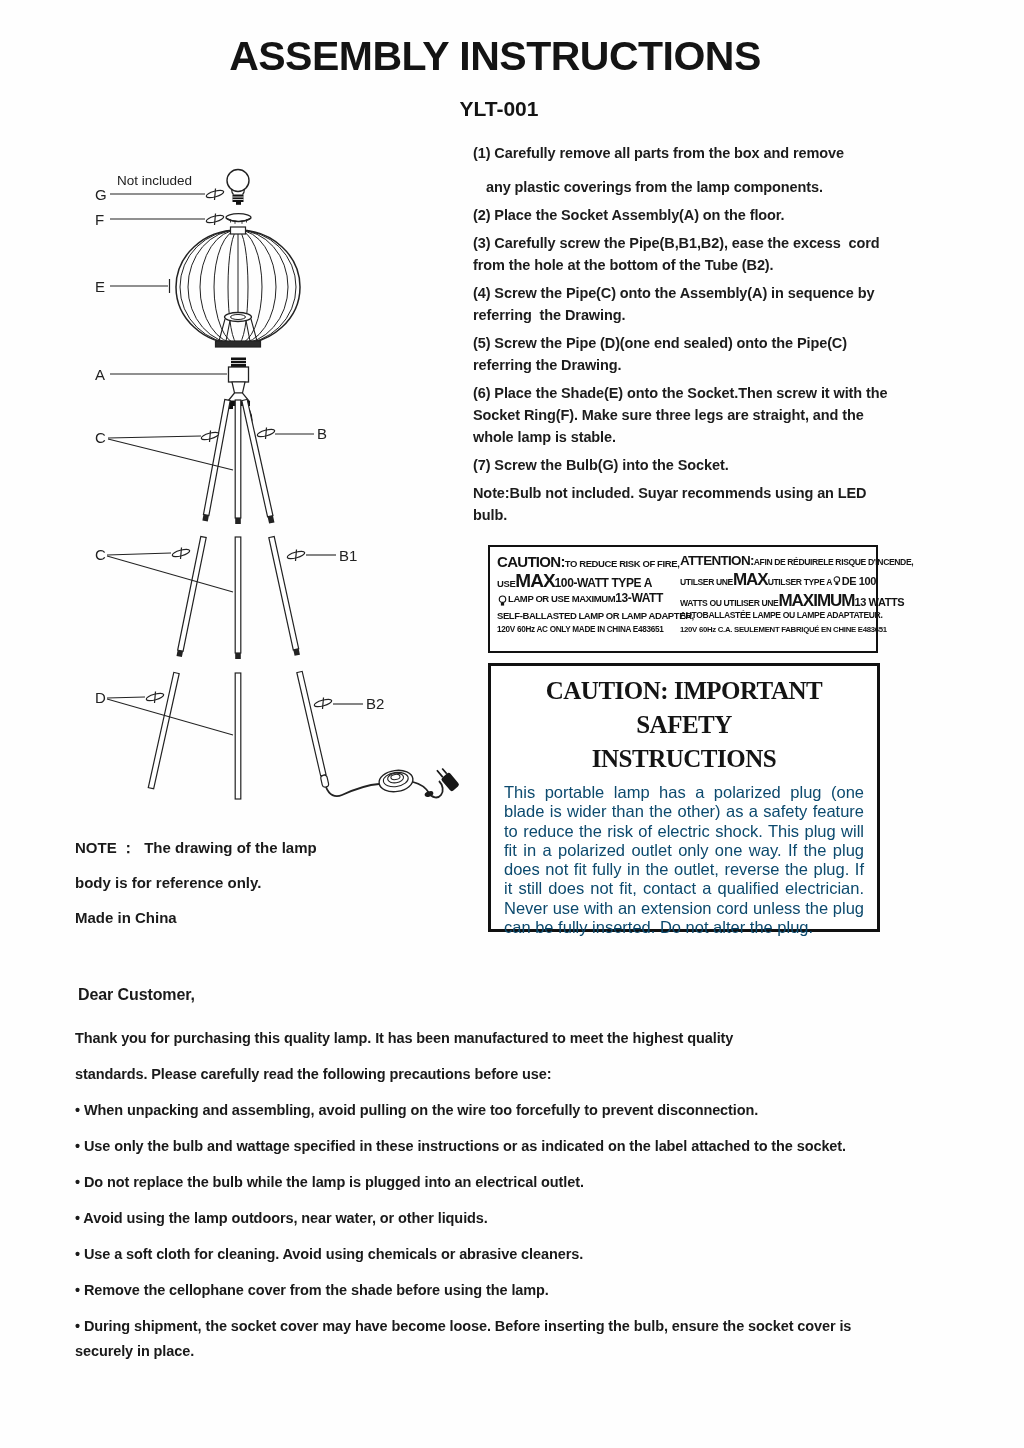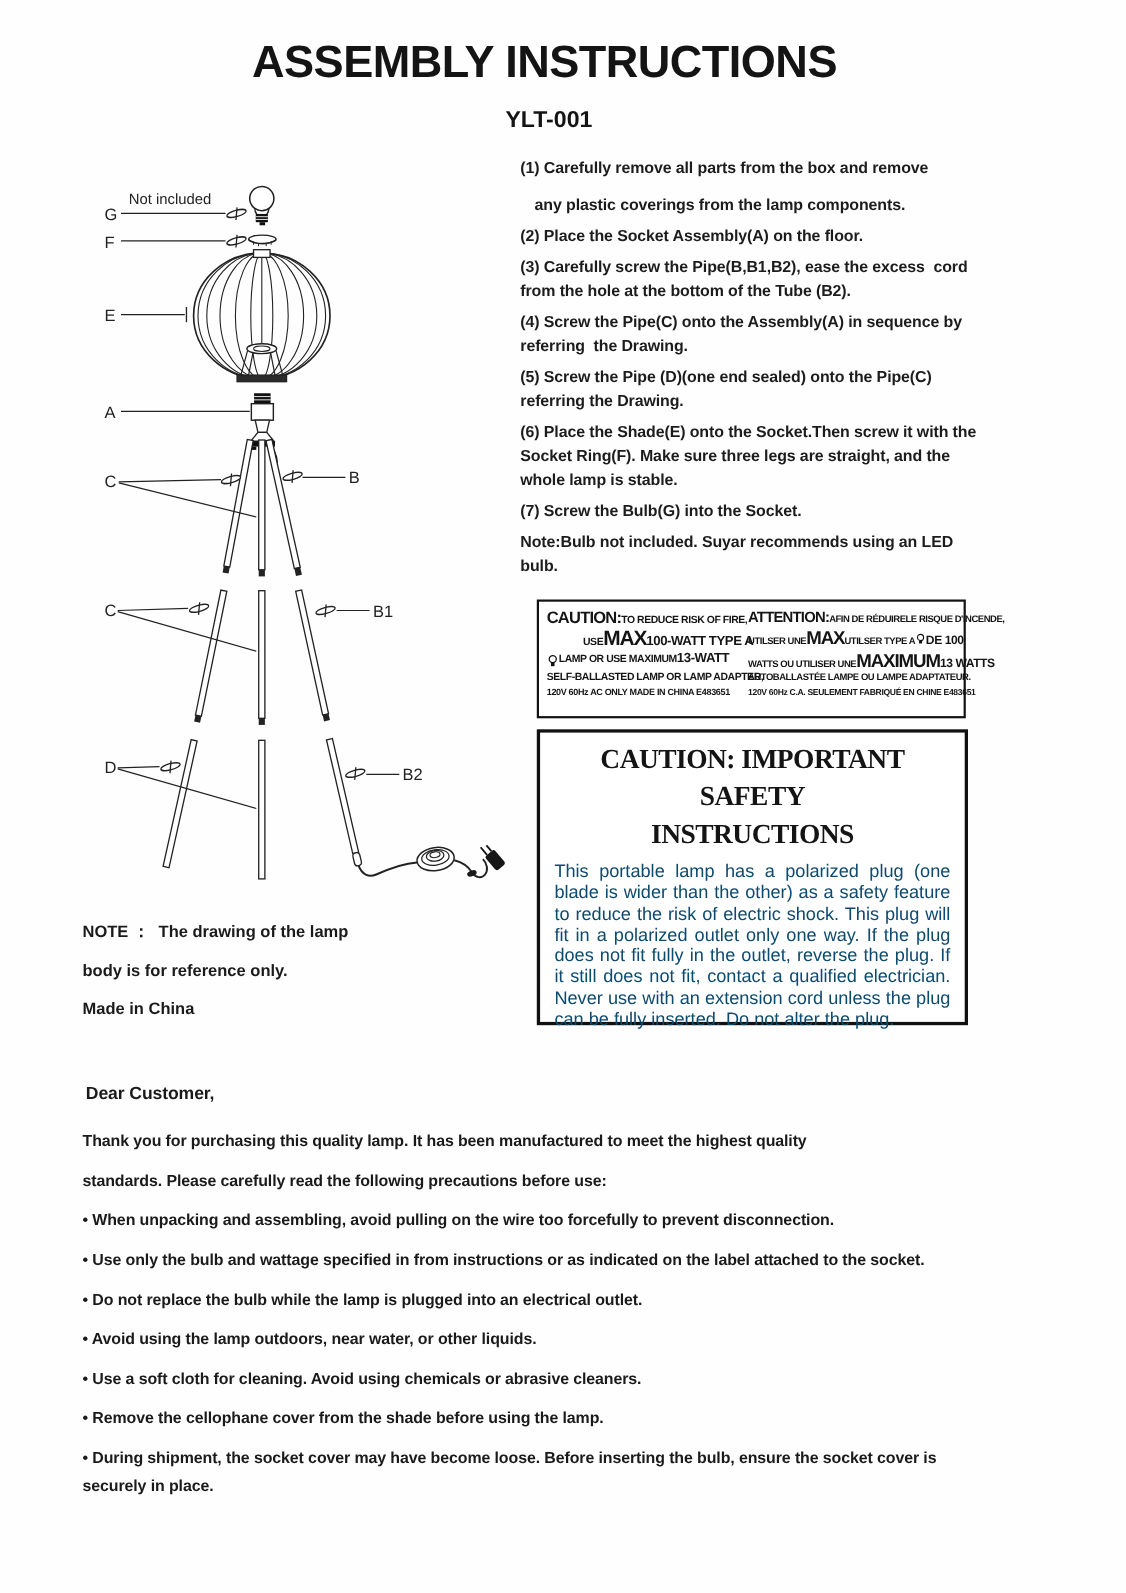--- a/index.html
+++ b/index.html
@@ -27,21 +27,21 @@
 
   .watt-label {
     position:absolute; left:488px; top:545px; width:390px; height:108px;
     border:2px solid #111; box-sizing:border-box; display:flex; gap:7px;
     padding:6px 5px 4px 7px; background:#fff;
   }
   .watt-col { font-weight:bold; color:#141414; letter-spacing:-0.4px; }
   .watt-en { width:176px; }
   .watt-fr { width:196px; }
   .wl { white-space:nowrap; display:flex; align-items:baseline; }
-  .watt-en .wl1 { height:17px; } .watt-en .wl2 { height:21px;margin-left:33px; } .watt-en .wl3 { height:19px; }
+  .watt-en .wl1 { height:17px; } .watt-en .wl2 { height:21px; } .watt-en .wl3 { height:19px; }
   .watt-en .wl4 { height:15px; } .watt-en .wl5 { height:12px; }
   .watt-fr .wl1 { height:17px; } .watt-fr .wl2 { height:21px; } .watt-fr .wl3 { height:19px; }
   .watt-fr .wl4 { height:15px; } .watt-fr .wl5 { height:12px; }
   .cl-norm  { font-size:9.5px; }
   .cl-big   { font-size:15px; letter-spacing:-0.7px;text-align:right; }
   .cl-max   { font-size:19px; letter-spacing:-1px; }
   .cl-mid   { font-size:12px; }
   .cl-small { font-size:8.2px; letter-spacing:-0.3px; }
   .watt-fr .cl-norm { font-size:8.6px; }
   .watt-fr .cl-big  { font-size:13.5px; }
@@ -343,21 +343,21 @@
     <div class="note-line">NOTE ：  The drawing of the lamp</div>
     <div class="note-line">body is for reference only.</div>
     <div class="note-line">Made in China</div>
   </div>
 
   <div class="customer">
     <div class="greeting">Dear Customer,</div>
     <div class="cust-line">Thank you for purchasing this quality lamp. It has been manufactured to meet the highest quality</div>
     <div class="cust-line">standards. Please carefully read the following precautions before use:</div>
     <div class="cust-line">• When unpacking and assembling, avoid pulling on the wire too forcefully to prevent disconnection.</div>
-    <div class="cust-line">• Use only the bulb and wattage specified in from instructions or as indicated on the label attached to the socket.</div>
+    <div class="cust-line">• Use only the bulb and wattage specified in these instructions or as indicated on the label attached to the socket.</div>
     <div class="cust-line">• Do not replace the bulb while the lamp is plugged into an electrical outlet.</div>
     <div class="cust-line">• Avoid using the lamp outdoors, near water, or other liquids.</div>
     <div class="cust-line">• Use a soft cloth for cleaning. Avoid using chemicals or abrasive cleaners.</div>
     <div class="cust-line">• Remove the cellophane cover from the shade before using the lamp.</div>
     <div class="cust-line">• During shipment, the socket cover may have become loose. Before inserting the bulb, ensure the socket cover is</div>
     <div class="cust-line cont">securely in place.</div>
   </div>
 
 </div>
 

